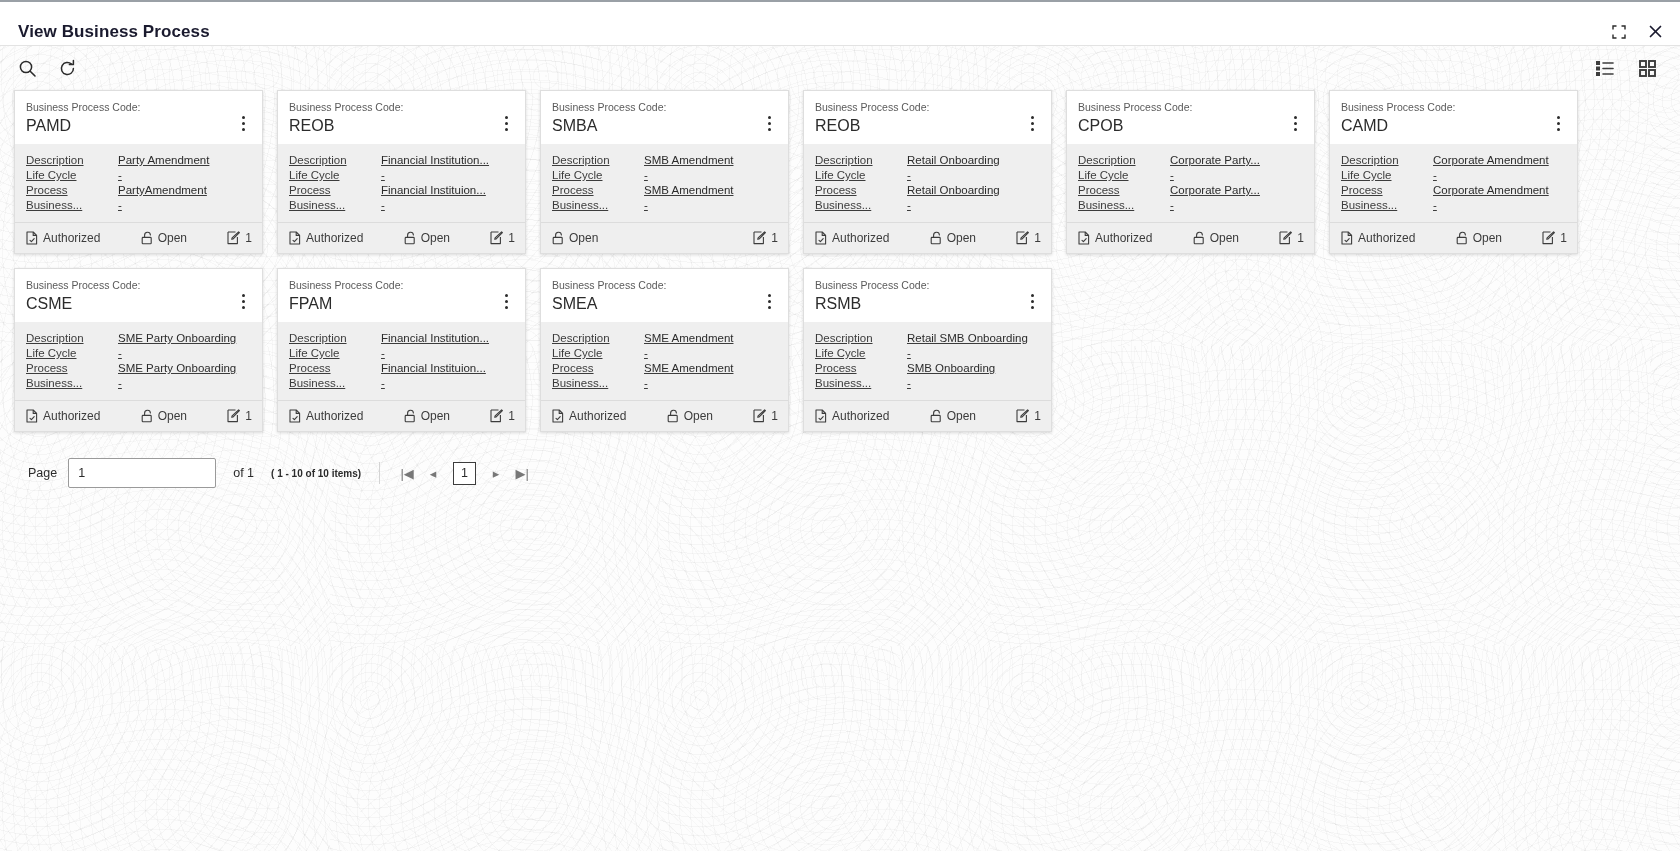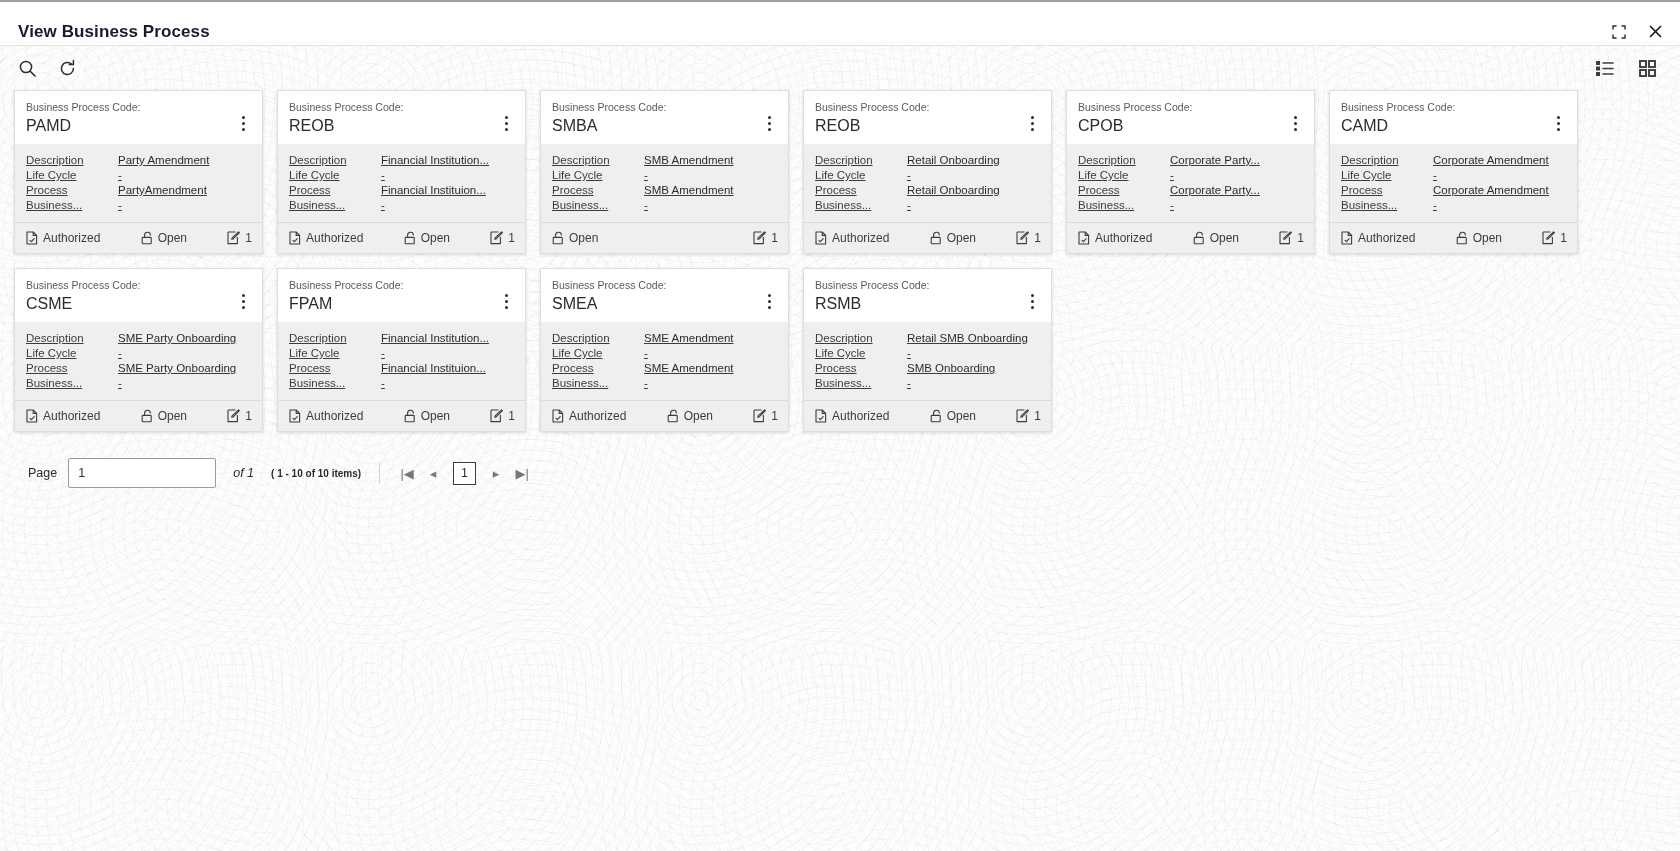--- a/index.html
+++ b/index.html
@@ -171,21 +171,21 @@
     width: 148px; height: 30px;
     border: 1px solid #9a9a9a;
     background: #ffffff;
     border-radius: 2px;
     padding: 0 9px;
     font-size: 12.5px;
     color: #2b2b2b;
     font-family: "Liberation Sans", sans-serif;
     outline: none;
   }
-  .pg-of { margin-left: 17px; font-size: 12.5px; color: #2b2b2b; font-style: italic; }
+  .pg-of { margin-left: 17px; font-size: 12.5px; color: #2b2b2b; }
   .pg-count { margin-left: 17px; font-size: 10px; color: #2b2b2b; font-weight: bold; }
   .pg-sep {
     width: 1px; height: 22px;
     background: #d4d4d4;
     margin: 0 14px 0 18px;
   }
   .pg-nav { display: flex; align-items: center; gap: 0; }
   .pg-btn {
     min-width: 26px; height: 24px;
     display: flex; align-items: center; justify-content: center;

